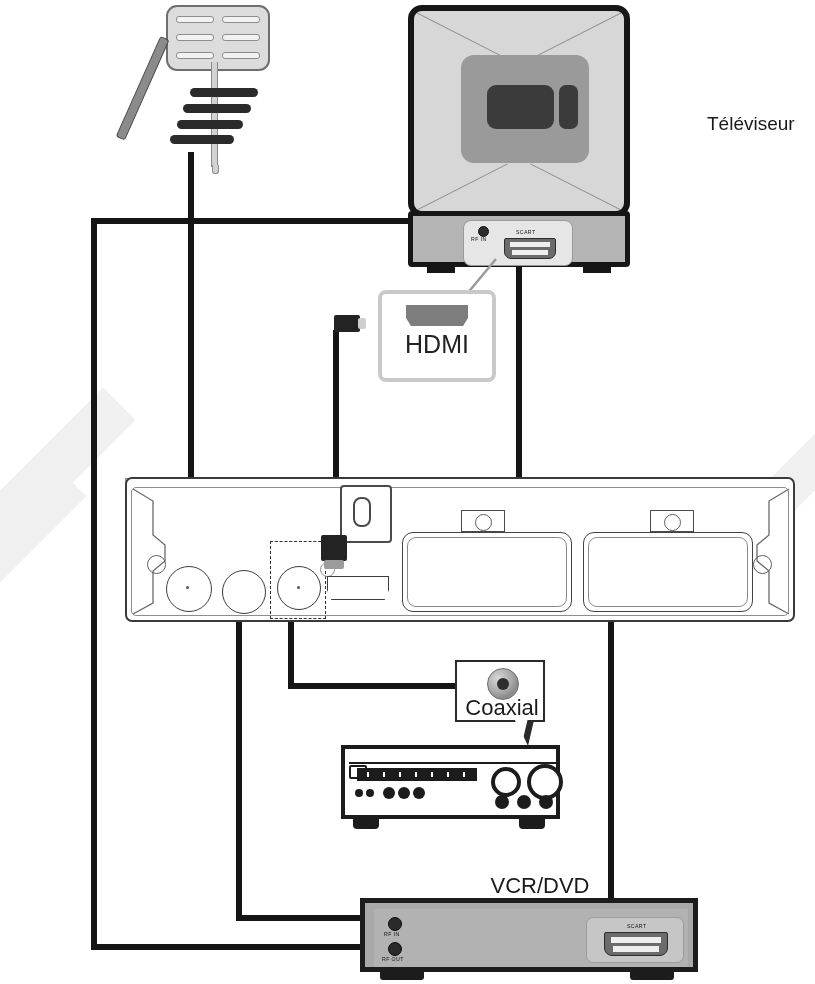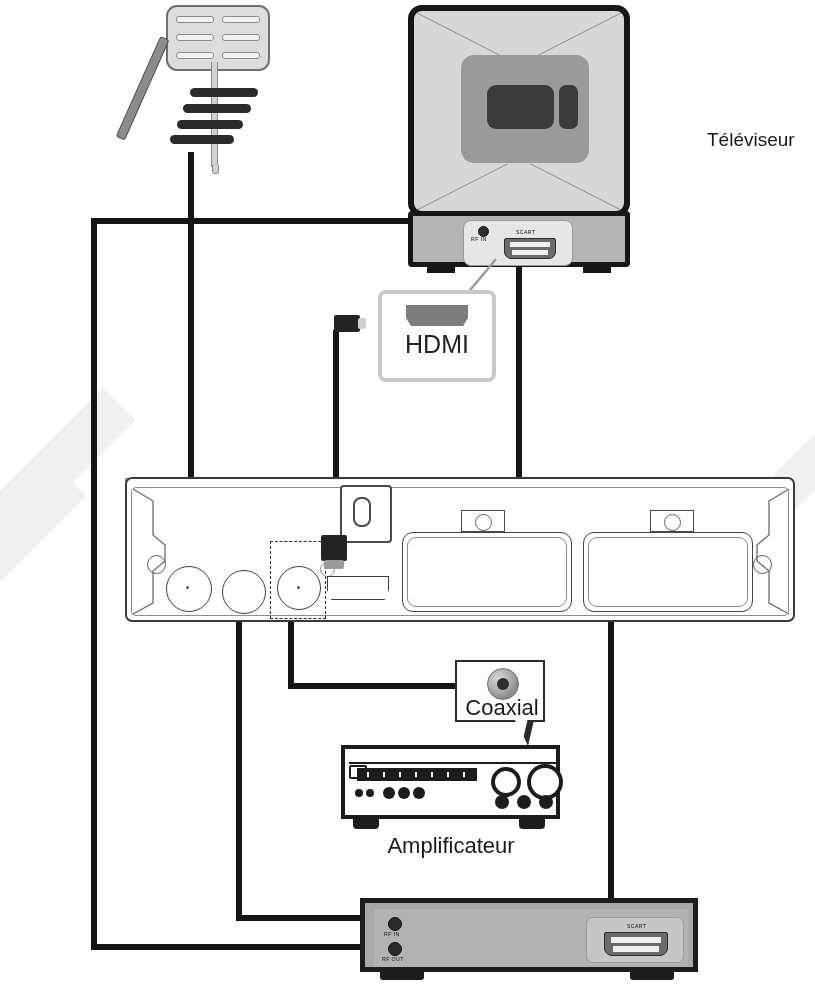--- a/index.html
+++ b/index.html
@@ -209,21 +209,21 @@
           <div class="scart-in">
             <div class="scart-pin" style="left:5px;top:3px;width:40px;height:5px;"></div>
             <div class="scart-pin" style="left:7px;top:11px;width:36px;height:5px;"></div>
           </div>
         </div>
       </div>
     </div>
     <div class="tv-foot" style="left:22px;"></div>
     <div class="tv-foot" style="left:178px;"></div>
   </div>
-  <div class="lbl lbl-md" style="left:707px;top:112px;margin-top:16px;">Téléviseur</div>
+  <div class="lbl lbl-md" style="left:707px;top:112px;">Téléviseur</div>
 
   <svg style="position:absolute;left:430px;top:255px;width:110px;height:50px;">
     <line x1="66" y1="4" x2="36" y2="40" stroke="#9a9a9a" stroke-width="2.5"></line>
   </svg>
 
   <div id="hdmiBox">
     <div class="hdmi-port"></div>
     <div class="hdmi-txt">HDMI</div>
   </div>
 
@@ -310,22 +310,22 @@
       <div class="amp-sknob" style="left:68px;top:38px;width:12px;height:12px;"></div>
       <div class="amp-knob" style="left:146px;top:18px;width:22px;height:22px;"></div>
       <div class="amp-knob" style="left:182px;top:15px;width:28px;height:28px;"></div>
       <div class="amp-sknob" style="left:150px;top:46px;width:14px;height:14px;"></div>
       <div class="amp-sknob" style="left:172px;top:46px;width:14px;height:14px;"></div>
       <div class="amp-sknob" style="left:194px;top:46px;width:14px;height:14px;"></div>
     </div>
     <div class="amp-foot" style="left:12px;"></div>
     <div class="amp-foot" style="left:178px;"></div>
   </div>
-  <div class="lbl" style="left:321px;top:832px;width:260px;text-align:center;font-size:22px;">Amplificateur</div>
-
+
+  <div class="lbl" style="left:440px;top:872px;width:200px;text-align:center;font-size:22px;">VCR/DVD</div>
   <div id="vcr">
     <div class="vcr-body">
       <div class="vcr-face">
         <div class="vcr-jack" style="left:14px;top:8px;"></div>
         <div class="tiny" style="left:10px;top:23px;">RF IN</div>
         <div class="vcr-jack" style="left:14px;top:33px;"></div>
         <div class="tiny" style="left:8px;top:48px;">RF OUT</div>
 
         <div class="vcr-sc">
           <div class="tiny" style="left:40px;top:6px;">SCART</div>

